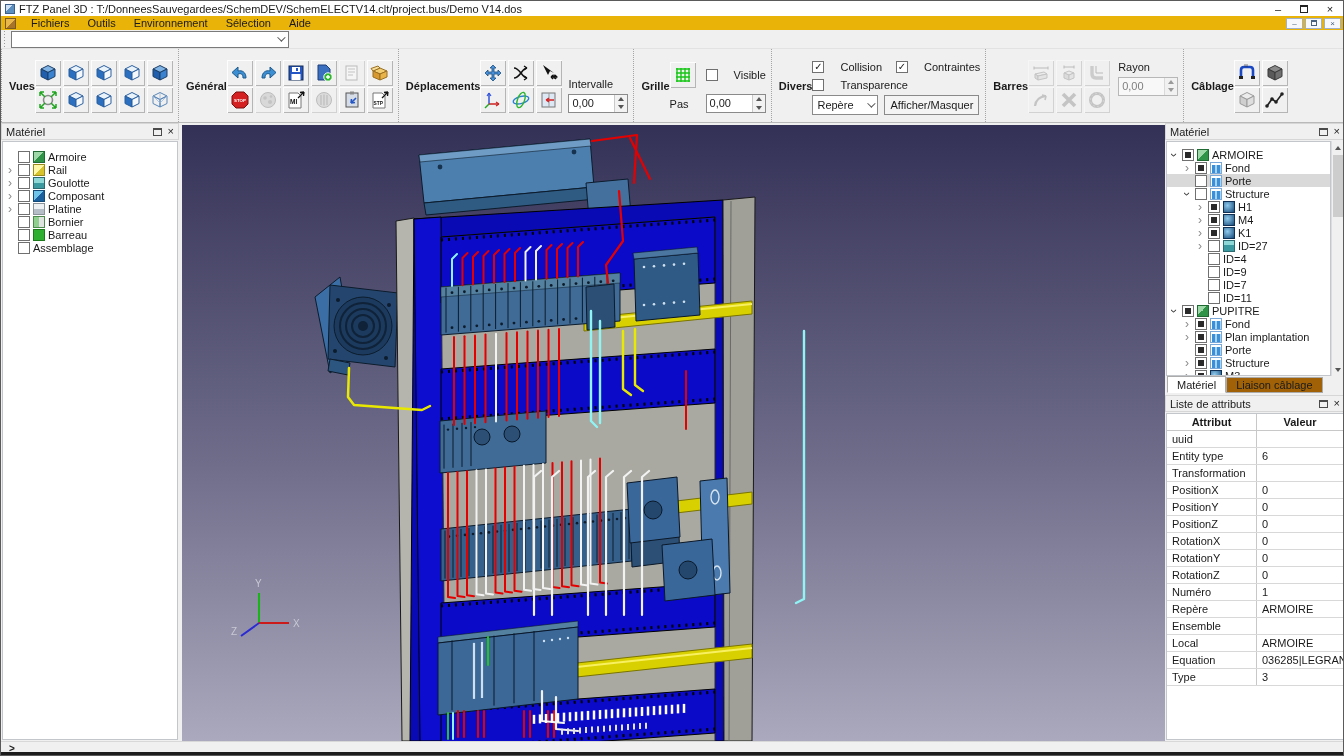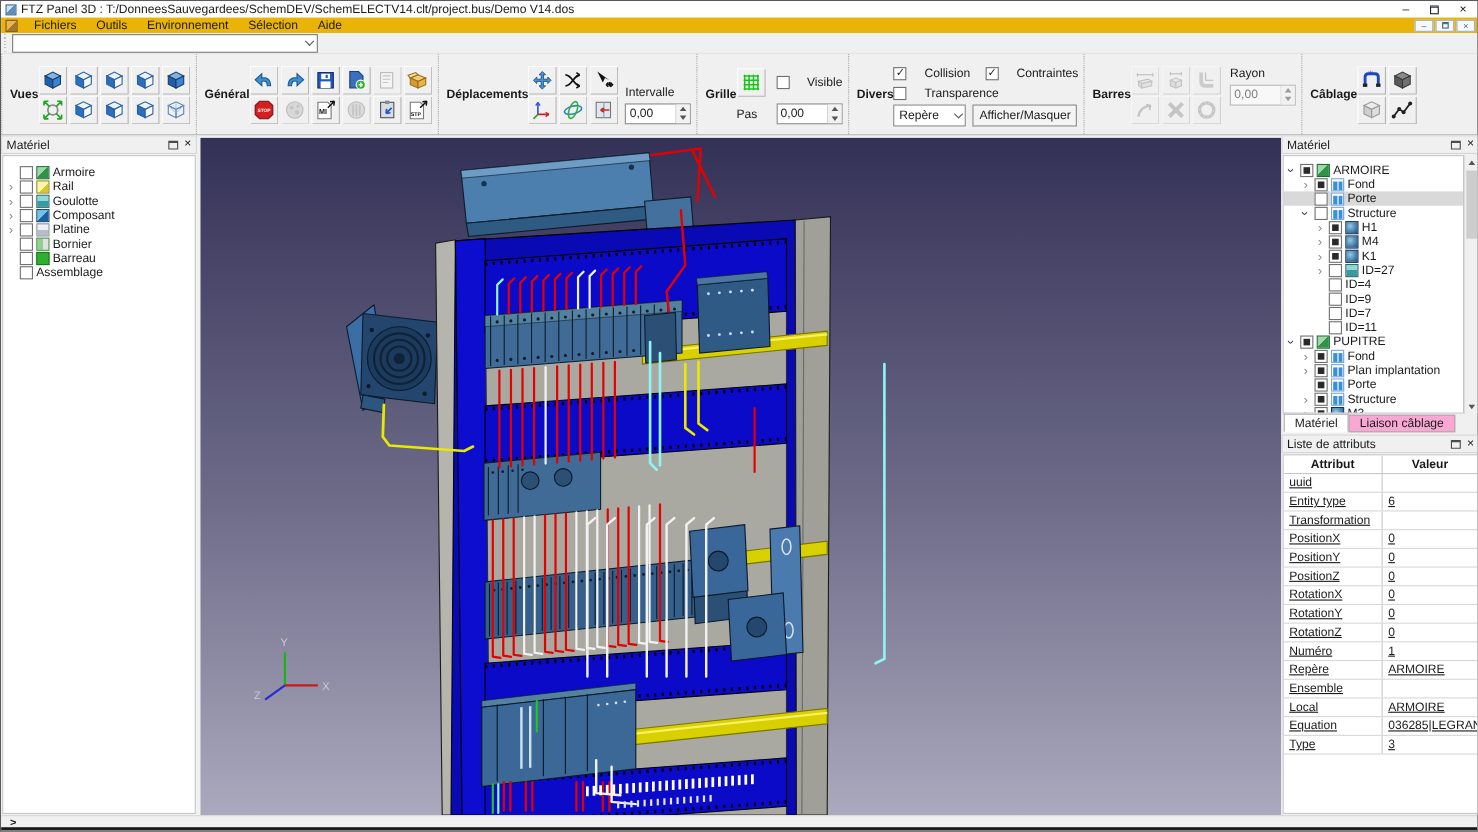--- a/index.html
+++ b/index.html
@@ -87,29 +87,29 @@
   .ti-comp{background:radial-gradient(circle at 35% 35%,#8fcaec,#164a7a);border-color:#0f3055;}
   
   .right-col{position:absolute;left:1164px;top:122px;width:180px;height:618px;background:#f0f0f0;}
   .rmat{position:absolute;left:0;top:0;width:180px;height:270px;}
   .rmat .pcontent{position:absolute;left:1px;right:1px;top:18px;bottom:17px;background:#fff;border:1px solid #c3c7cb;overflow:hidden;padding-top:6px;}
   .scroll{position:absolute;right:1px;top:18px;bottom:17px;width:13px;background:#f0f0f0;border-left:1px solid #dcdcdc;}
   .sarrow{height:13px;display:flex;align-items:center;justify-content:center;}
   .sthumb{position:absolute;left:1px;right:1px;top:14px;height:62px;background:#cdcdcd;}
   .sarrow.bot{position:absolute;bottom:0;left:0;right:0;}
   .tabs{position:absolute;left:0;bottom:0;height:17px;display:flex;align-items:flex-end;padding-left:2px;}
-  .tab{height:16px;padding:0 9px;display:flex;align-items:center;border:1px solid #ababab;background:#f9a8d4;}
+  .tab{height:16px;padding:0 9px;display:flex;align-items:center;border:1px solid #ababab;background:#a16207;}
   .tab.active{background:#fff;border-bottom-color:#fff;height:17px;}
   .rattr{position:absolute;left:0;top:272px;width:180px;height:346px;}
   .rattr .pcontent{position:absolute;left:1px;right:1px;top:18px;bottom:1px;background:#fff;border:1px solid #c3c7cb;overflow:hidden;}
   .ahead{display:flex;height:17px;border-bottom:1px solid #c8c8c8;font-weight:bold;}
   .ahead div{text-align:center;padding-top:2px;}
   .acol1{width:90px;border-right:1px solid #c8c8c8;}
   .acol2{flex:1;}
-  .arow{display:flex;height:17px;border-bottom:1px solid #d8d8d8;text-decoration:underline;}
+  .arow{display:flex;height:17px;border-bottom:1px solid #d8d8d8;}
   .acell{padding:2px 0 0 5px;white-space:nowrap;overflow:hidden;}
   
   .viewport{position:absolute;left:181px;top:124px;width:983px;height:616px;overflow:hidden;}
   .viewport svg{display:block;}
   
   .statusbar{position:absolute;left:0;top:740px;width:100%;height:13px;background:#f0f0f0;border-top:1px solid #d8d8d8;
              display:flex;align-items:center;padding-left:8px;font-weight:bold;font-size:10px;}
   .bottom-edge{position:absolute;left:0;bottom:0;width:100%;height:3px;background:#1c1c1c;}
 </style>
 </head>

